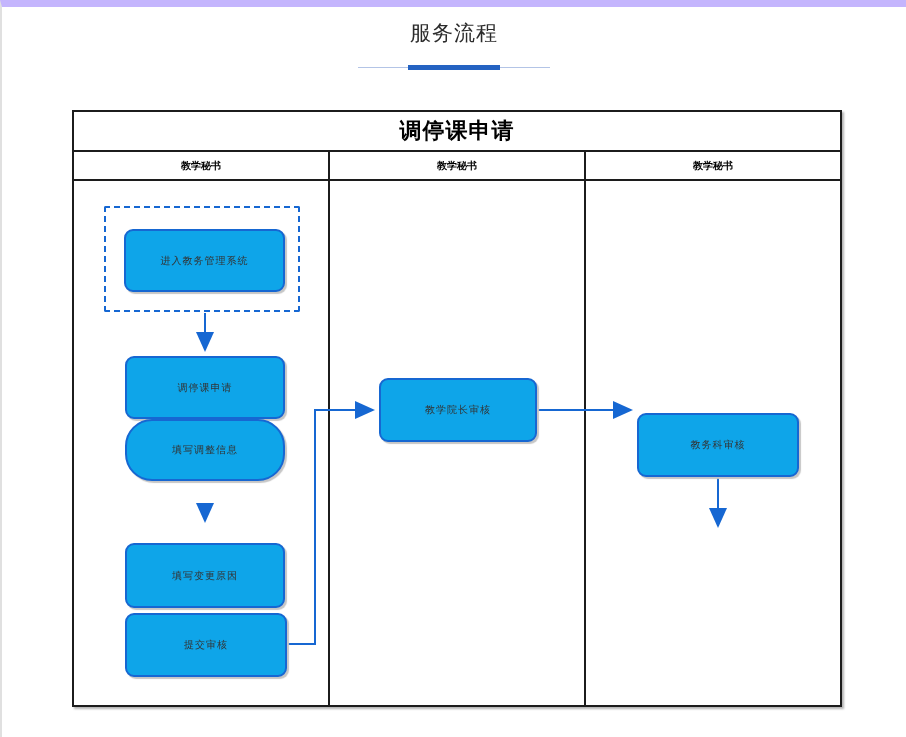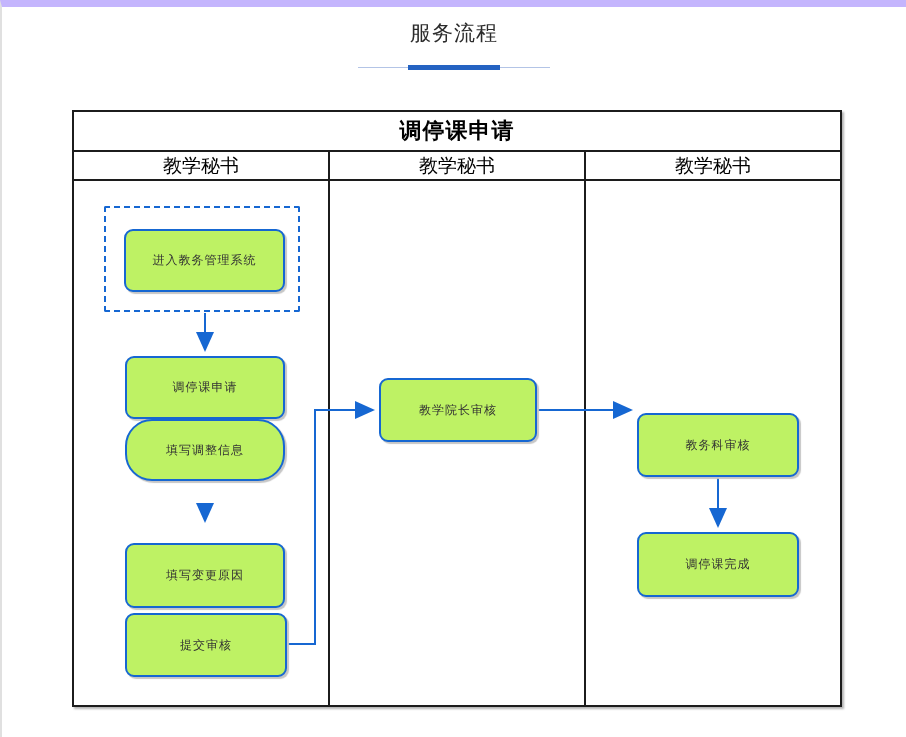--- a/index.html
+++ b/index.html
@@ -47,36 +47,36 @@
     display:flex; align-items:center; justify-content:center;
     font-size:22px; font-weight:bold; color:#000;
     letter-spacing:1px;
   }
   .sw-headers {
     height:29px; border-bottom:2px solid #1c1c1c;
     display:flex;
   }
   .sw-headers .lane-h {
     flex:1; display:flex; align-items:center; justify-content:center;
-    font-size:19px; font-weight:normal; color:#000;
+    font-size:10px; font-weight:bold; color:#000;
   }
   .sw-headers .lane-h + .lane-h { border-left:2px solid #1c1c1c; }
   .sw-body { flex:1; display:flex; }
   .sw-body .lane-c { flex:1; }
   .sw-body .lane-c + .lane-c { border-left:2px solid #1c1c1c; }
 
   
   .node {
     position:absolute;
-    background:#bef264;
+    background:#0ea5e9;
     border:2px solid #1667d2;
     border-radius:9px;
     box-shadow:2px 2px 1px #c6c6c6;
     display:flex; align-items:center; justify-content:center;
-    font-size:12px; color:#333;
+    font-size:10px; color:#333;
     letter-spacing:1px;
     text-align:center;
   }
   .dashed-group {
     position:absolute; left:102px; top:199px;
     width:196px; height:106px;
     border:2px dashed #1667d2;
     border-radius:2px;
   }
   .n-enter   { left:122px; top:222px; width:161px; height:63px; }
@@ -137,15 +137,14 @@
 
   <div class="dashed-group"></div>
 
   <div class="node n-enter">进入教务管理系统</div>
   <div class="node n-apply">调停课申请</div>
   <div class="node n-adjust">填写调整信息</div>
   <div class="node n-reason">填写变更原因</div>
   <div class="node n-submit">提交审核</div>
   <div class="node n-dean">教学院长审核</div>
   <div class="node n-office">教务科审核</div>
-  <div class="node n-done">调停课完成</div>
 
 </div>
 
 </body></html>

